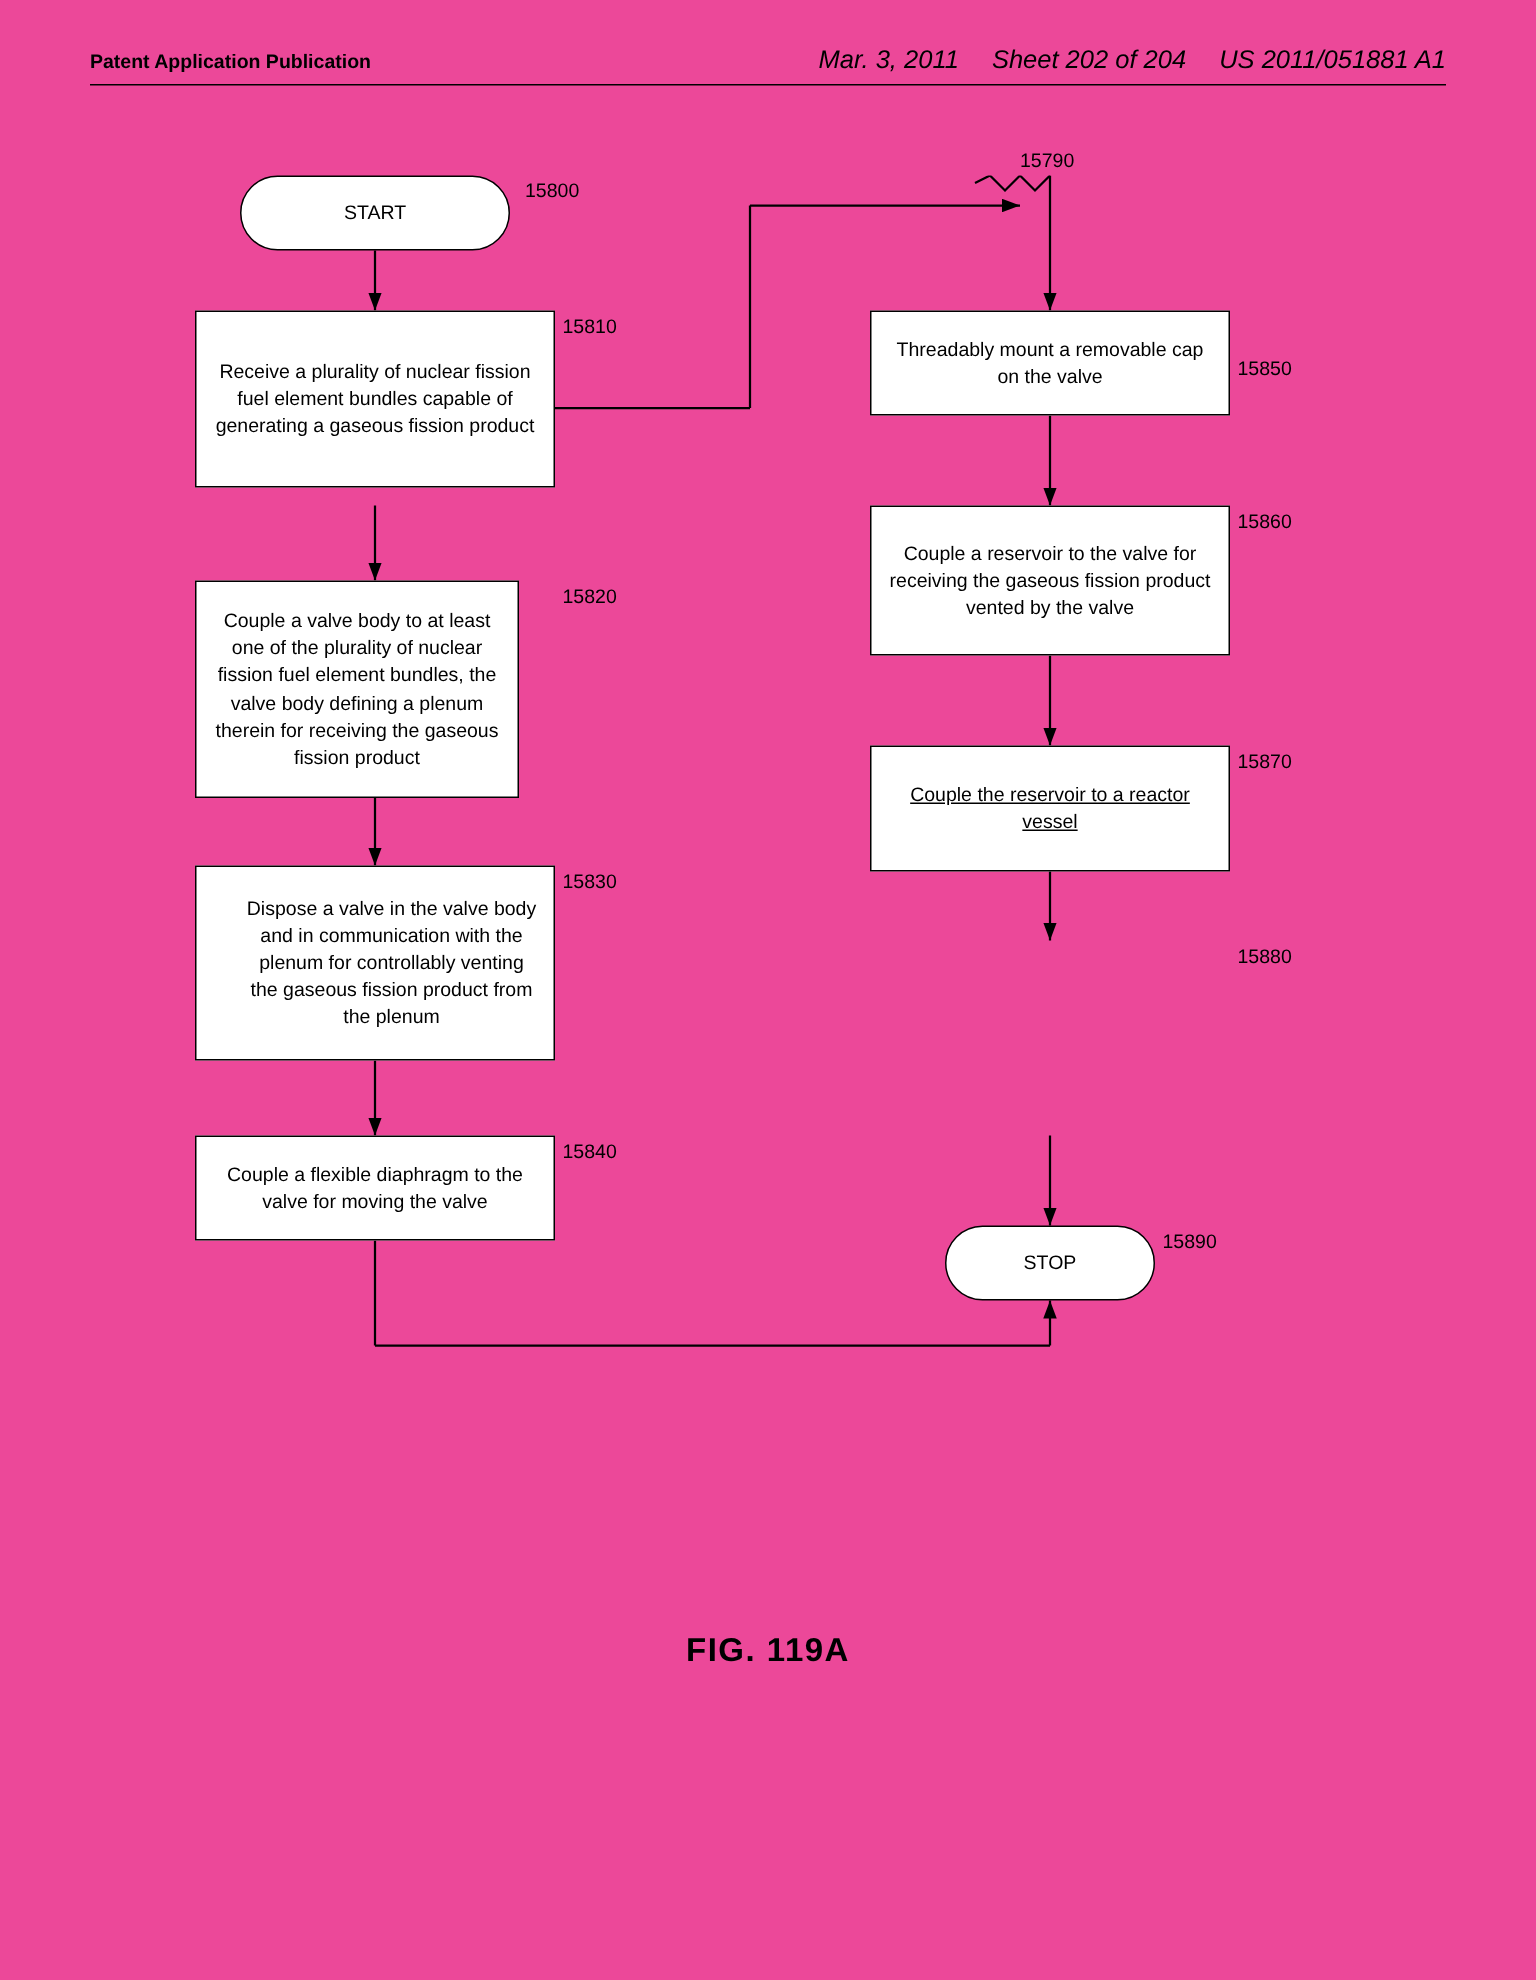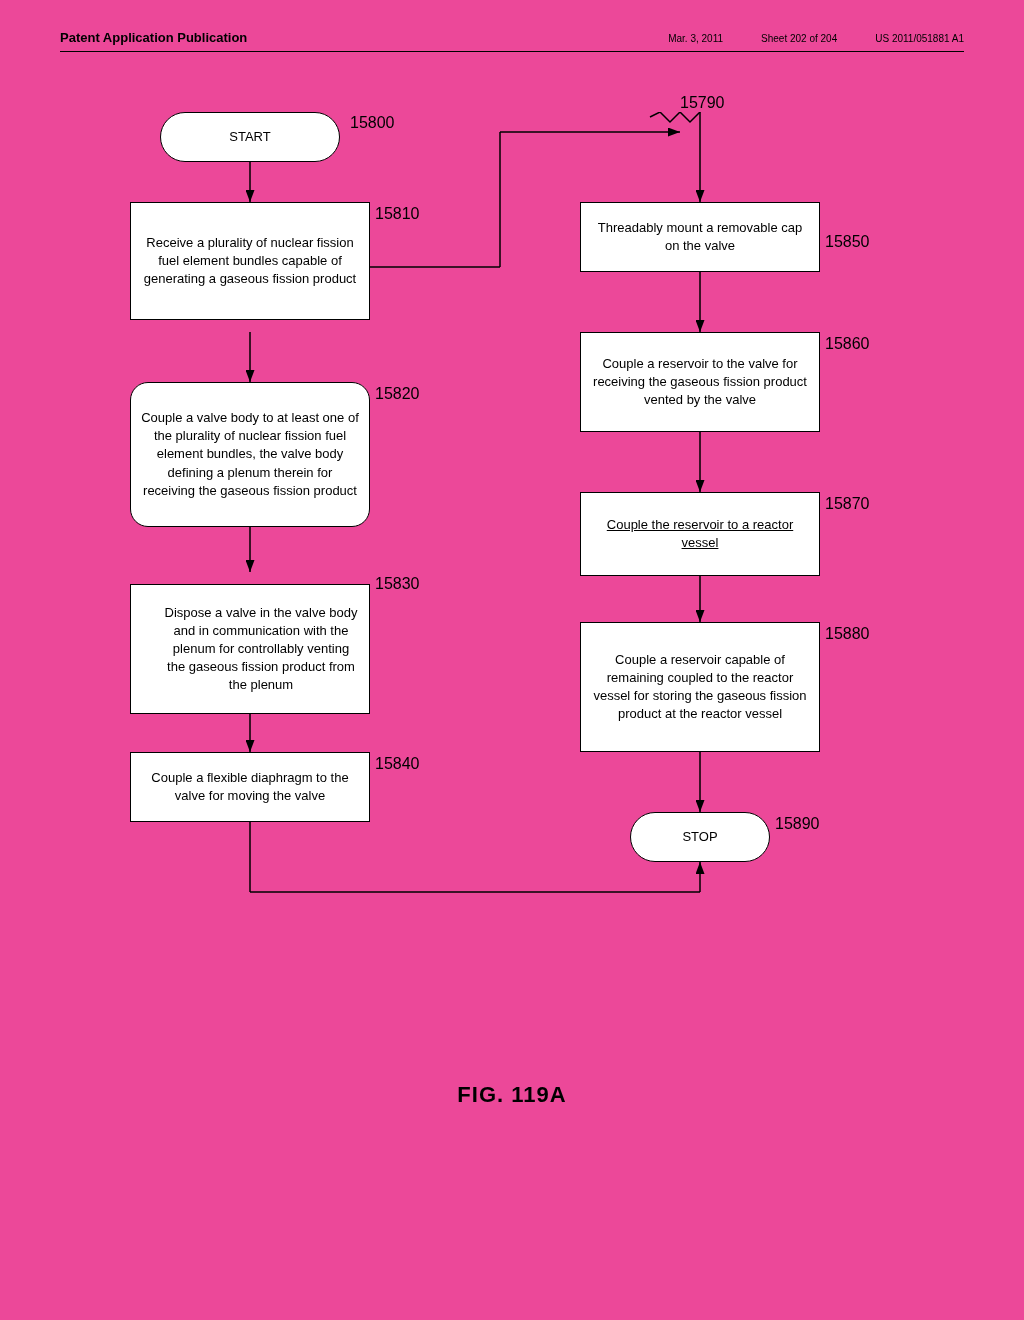--- a/index.html
+++ b/index.html
@@ -25,21 +25,21 @@
       display: flex;
       justify-content: space-between;
       align-items: baseline;
       margin-bottom: 10px;
       font-size: 13px;
       color: #000;
       border-bottom: 1px solid #000;
       padding-bottom: 6px;
     }
     .header-left { font-weight: bold; }
-    .header-right { display: flex; gap: 38px; font-size: 10px; }
+    .header-right { display: flex; gap: 22px; font-size: 17px; font-style: italic; }
 
     
     .diagram-area {
       position: relative;
       width: 100%;
       margin-top: 60px;
       height: 950px;
     }
 
     
@@ -65,24 +65,24 @@
       left: 100px; top: 0px;
       width: 180px; height: 50px;
       border-radius: 25px;
     }
     #node-15810 {
       left: 70px; top: 90px;
       width: 240px; height: 118px;
     }
     #node-15820 {
       left: 70px; top: 270px;
-      width: 240px; height: 145px; border-radius: 18px;
+      width: 216px; height: 145px;
     }
     #node-15830 {
-      left: 70px; top: 472px;
+      left: 70px; top: 460px;
       width: 240px; height: 130px; padding-left: 32px;
     }
     #node-15840 {
       left: 70px; top: 640px;
       width: 240px; height: 70px;
     }
 
     
     #node-15850 {
       left: 520px; top: 90px;
@@ -102,21 +102,21 @@
     }
     #node-stop {
       left: 570px; top: 700px;
       width: 140px; height: 50px;
       border-radius: 25px;
     }
 
     
     .node-label {
       position: absolute;
-      font-size: 16px;
+      font-size: 13px;
       color: #000;
     }
 
     
     .arrows-svg {
       position: absolute;
       top: 0; left: 0;
       width: 100%;
       height: 100%;
       pointer-events: none;
@@ -231,23 +231,20 @@
     </div>
 
     <div class="node" id="node-15860">
       <span>Couple a reservoir to the valve for receiving the gaseous fission product vented by the valve</span>
     </div>
 
     <div class="node" id="node-15870">
       <span>Couple the reservoir to a reactor vessel</span>
     </div>
 
-    <div class="node" id="node-15880">
-      <span>Couple a reservoir capable of remaining coupled to the reactor vessel for storing the gaseous fission product at the reactor vessel</span>
-    </div>
 
     <div class="node node-rounded" id="node-stop">
       <span>STOP</span>
     </div>
 
   </div>
 
   <div class="figure-caption">FIG. 119A</div>
 
 </div>

